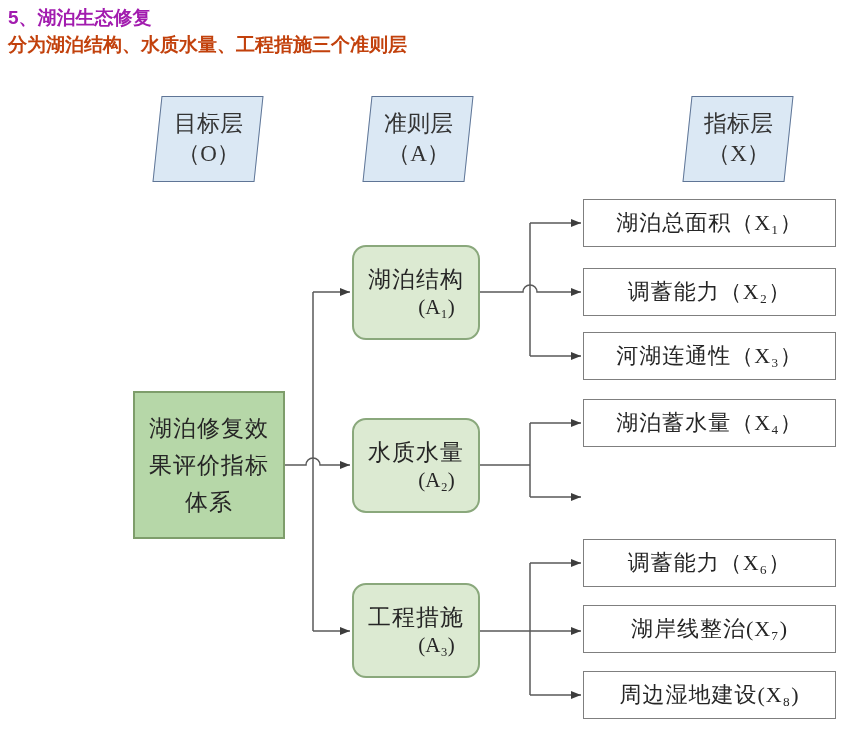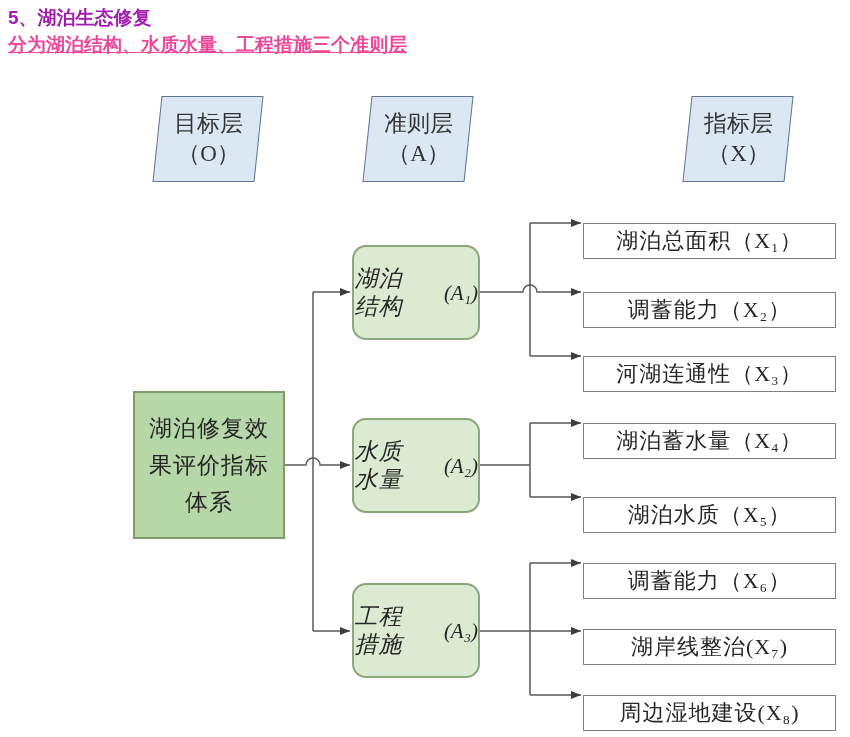--- a/index.html
+++ b/index.html
@@ -8,47 +8,47 @@
     font-family:"Liberation Serif","DejaVu Serif",serif;color:#262626;
   }
   .title{
     position:absolute;left:8px;top:5px;
     font-family:"Liberation Sans","DejaVu Sans",sans-serif;
     font-weight:bold;font-size:19px;color:#a21caf;white-space:nowrap;
   }
   .subtitle{
     position:absolute;left:8px;top:32px;
     font-family:"Liberation Sans","DejaVu Sans",sans-serif;
-    font-weight:bold;font-size:19px;color:#ec4899;white-space:nowrap;text-decoration:underline;
+    font-weight:bold;font-size:19px;color:#c2410c;white-space:nowrap;
   }
   .pgram{
     position:absolute;width:100px;height:84px;
     background:#dbe8f4;border:1px solid #5f7596;
     transform:skewX(-6deg);
     display:flex;align-items:center;justify-content:center;text-align:center;
   }
   .pgram .inner{transform:skewX(6deg);font-size:23px;line-height:30px;color:#333;}
   .goal{
     position:absolute;left:133px;top:391px;width:152px;height:148px;
     background:#b6d7a8;border:2px solid #7e9d6b;box-sizing:border-box;
     display:flex;align-items:center;justify-content:center;text-align:center;
   }
   .goal .inner{font-size:23px;line-height:37px;padding:0 9px;letter-spacing:1px;}
   .crit{
     position:absolute;left:352px;width:128px;height:95px;
     background:#dcead2;border:2px solid #8aa87c;border-radius:14px;box-sizing:border-box;
-    display:flex;flex-direction:row;align-items:center;justify-content:center;text-align:center;font-style:italic;
+    display:flex;flex-direction:column;align-items:center;justify-content:center;text-align:center;
   }
   .crit .l1{font-size:23px;line-height:28px;letter-spacing:1px;}
   .crit .l2{font-size:21px;line-height:26px;margin-left:41px;}
   .ind{
-    position:absolute;left:583px;width:253px;height:36px;
+    position:absolute;left:583px;width:253px;height:48px;
     background:#ffffff;border:1px solid #7f7f7f;box-sizing:border-box;
     display:flex;align-items:center;justify-content:center;text-align:center;
-    font-size:22px;letter-spacing:1px;margin-top:24px;
+    font-size:22px;letter-spacing:1px;
   }
   svg.wires{position:absolute;left:0;top:0;width:850px;height:737px;pointer-events:none;}
   svg.wires path{stroke:#595959;stroke-width:1.5;fill:none;}
 </style>
 </head>
 <body>
 
 <div id="canvas">
 
   <div class="title">5、湖泊生态修复</div>
@@ -123,18 +123,17 @@
   </div>
   <div class="crit" style="top:583px;">
     <div class="l1">工程措施</div>
     <div class="l2">(A₃)</div>
   </div>
 
   <div class="ind" style="top:199px;">湖泊总面积（X₁）</div>
   <div class="ind" style="top:268px;">调蓄能力（X₂）</div>
   <div class="ind" style="top:332px;">河湖连通性（X₃）</div>
   <div class="ind" style="top:399px;">湖泊蓄水量（X₄）</div>
-  <div class="ind" style="top:473px;">湖泊水质（X₅）</div>
   <div class="ind" style="top:539px;">调蓄能力（X₆）</div>
   <div class="ind" style="top:605px;">湖岸线整治(X₇)</div>
   <div class="ind" style="top:671px;">周边湿地建设(X₈)</div>
 
 </div>
 
 </body></html>

